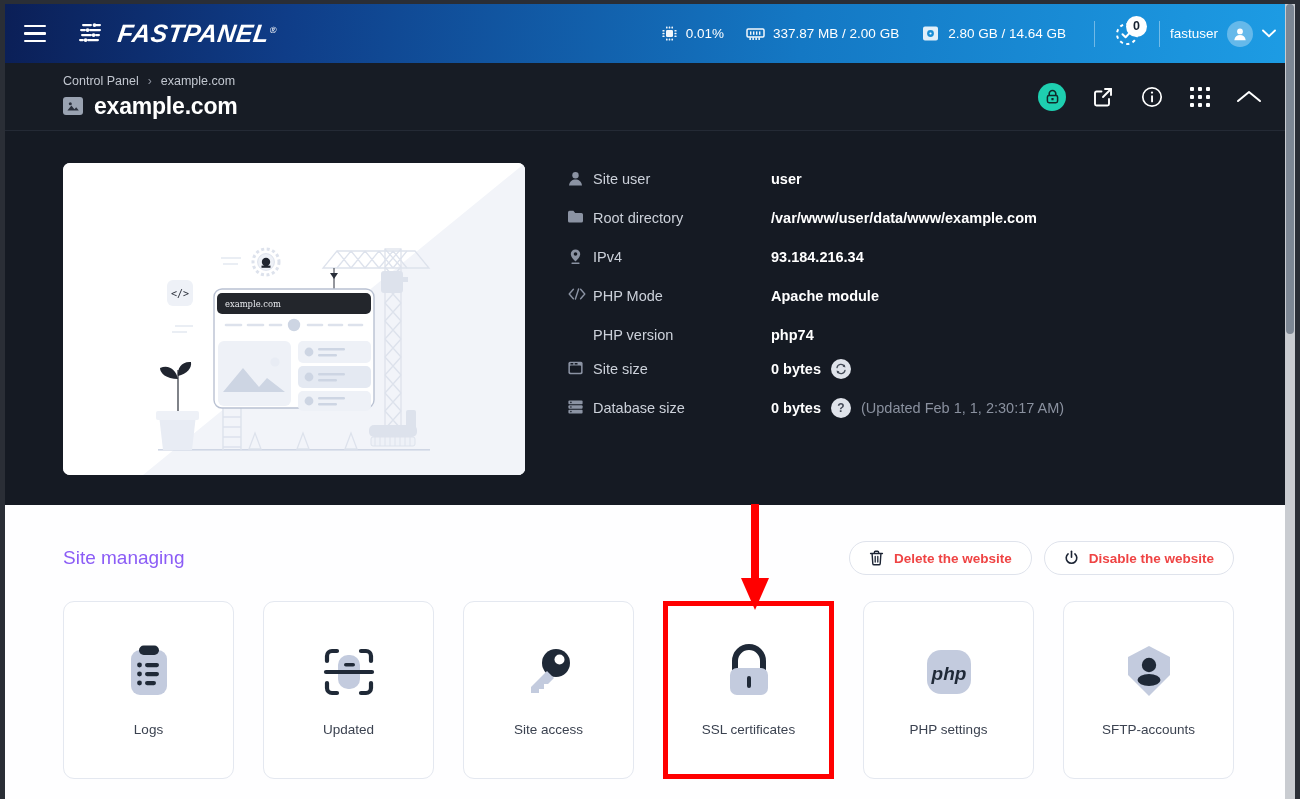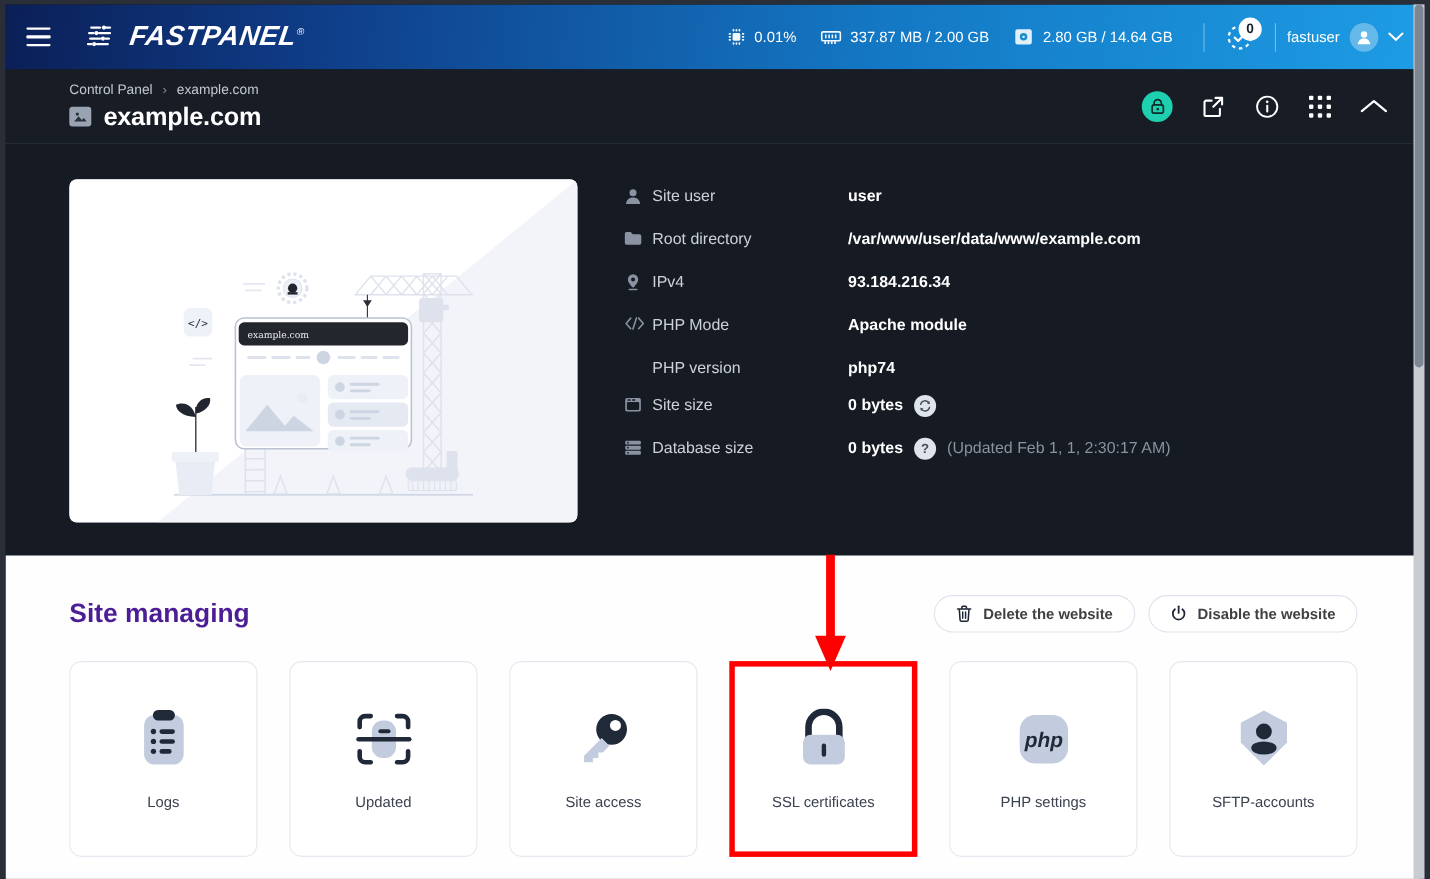--- a/index.html
+++ b/index.html
@@ -224,29 +224,29 @@
     position: absolute; left: 0; top: 501px;
     width: 1285px; height: 294px;
     background: #fefeff;
     padding: 36px 56px 0 58px;
   }
   #manage-head {
     display: flex; align-items: center;
     height: 34px;
   }
   #manage-title {
-    font-size: 24px; font-weight: 700; color: #4c1d95;
+    font-size: 19px; font-weight: 400; color: #8b5cf6;
   }
   #manage-buttons {
     margin-left: auto; display: flex; gap: 12px;
   }
   .pill {
     height: 34px; padding: 0 19px;
     border: 1px solid #dfe3ec; border-radius: 18px;
-    background: #fff; color: #404040;
+    background: #fff; color: #ef4444;
     font-size: 13.5px; font-weight: 700;
     font-family: "Liberation Sans", sans-serif;
     display: flex; align-items: center; gap: 10px;
     cursor: pointer;
   }
 
   #tiles {
     margin-top: 26px;
     display: flex; gap: 29px;
   }

